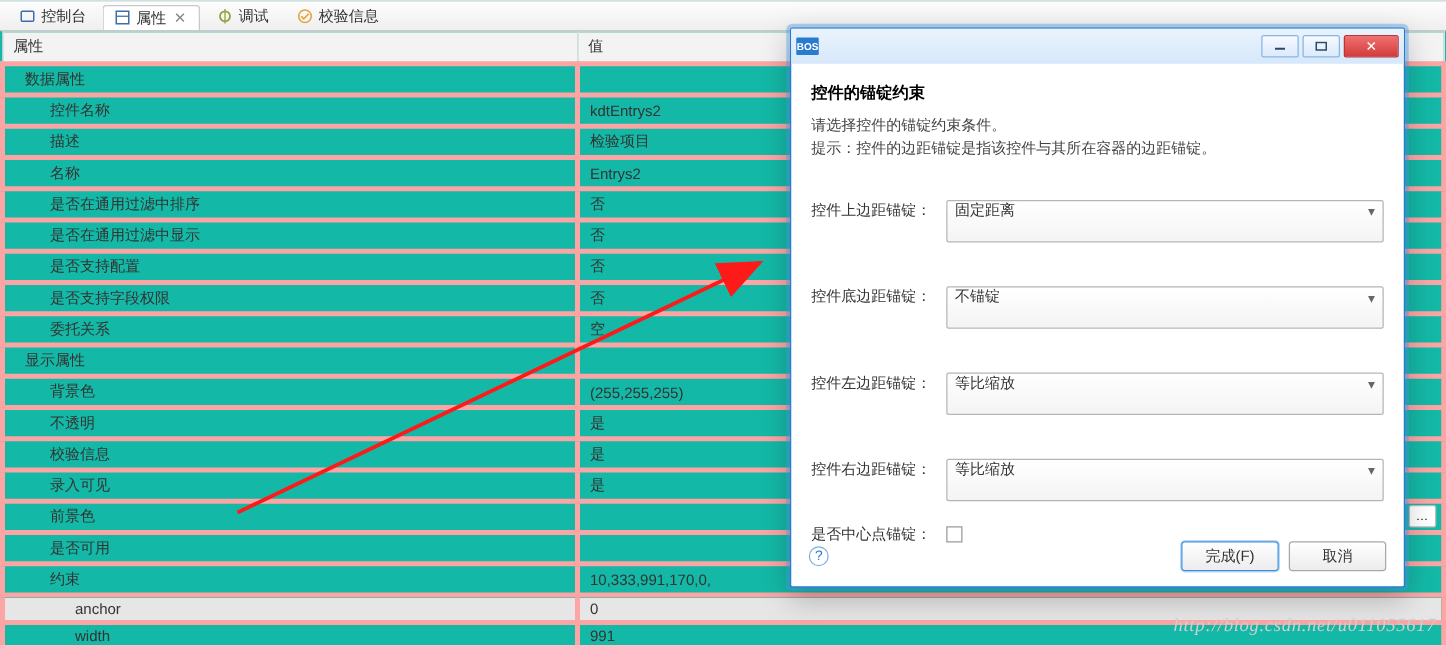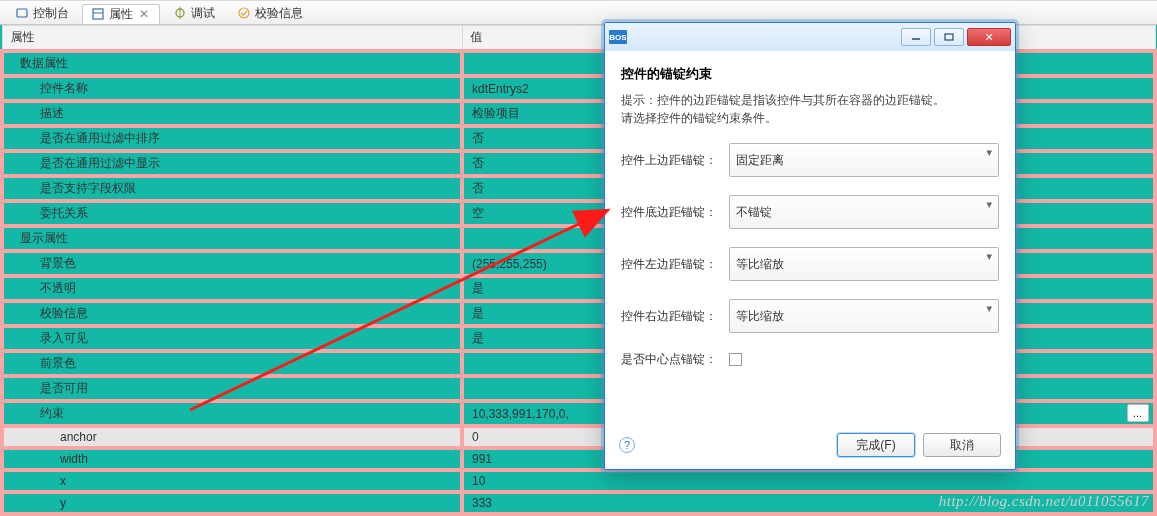--- a/index.html
+++ b/index.html
@@ -82,22 +82,22 @@
       border-radius: 2px;
       display: flex; align-items:center; justify-content:center;
       background:#fff;
       font-size: 10px;
       letter-spacing: 1px;
     }
 
     
     .dialog {
       position: absolute;
-      left: 604px; top: 22px;
-      width: 412px; height: 448px;
+      left: 632px; top: 22px;
+      width: 492px; height: 448px;
       border: 1px solid #2a7bd0;
       box-shadow: 0 0 0 3px rgba(70,150,230,.4), 0 8px 24px rgba(0,0,0,.25);
       background: #fff;
       border-radius: 2px;
     }
     .titlebar {
       height: 28px;
       background: linear-gradient(#eaf3fc,#d6e8fb);
       display: flex; align-items: center;
       padding: 0 4px;
@@ -135,25 +135,26 @@
     .dlgtitle { font-weight: bold; font-size: 13px; margin-bottom: 8px; }
     .dlgdesc { color: #444; line-height: 1.5; margin-bottom: 16px; }
 
     .frow { display: flex; align-items: center; margin-bottom: 18px; gap: 8px; }
     .flabel { width: 100px; color: #333; }
     .combo {
       flex: 1;
       height: 22px;
       border: 1px solid #b5b5b5;
       border-radius: 2px;
-      display: flex; align-items: center;
+      display: flex; align-items: flex-end;
       padding: 16px 6px;
       background: linear-gradient(#fff,#f4f4f4);
       position: relative;
       color: #333;
+      margin-top: 17px;
     }
     .combo::after {
       content: "▾";
       position: absolute; right: 6px; top: 2px;
       color: #666;
       font-size: 11px;
     }
     .chkbox {
       width: 13px; height: 13px;
       border: 1px solid #9a9a9a;
@@ -265,25 +266,33 @@
         </tr>
         <tr>
           <td class="indent1">控件名称</td>
           <td>kdtEntrys2</td>
         </tr>
         <tr>
           <td class="indent1">描述</td>
           <td>检验项目</td>
         </tr>
         <tr>
+          <td class="indent1">名称</td>
+          <td>Entrys2</td>
+        </tr>
+        <tr>
           <td class="indent1">是否在通用过滤中排序</td>
           <td>否</td>
         </tr>
         <tr>
           <td class="indent1">是否在通用过滤中显示</td>
+          <td>否</td>
+        </tr>
+        <tr>
+          <td class="indent1">是否支持配置</td>
           <td>否</td>
         </tr>
         <tr>
           <td class="indent1">是否支持字段权限</td>
           <td>否</td>
         </tr>
         <tr>
           <td class="indent1">委托关系</td>
           <td>空</td>
         </tr>
@@ -354,22 +363,22 @@
       <svg width="10" height="8">
           <rect x="1" y="1" width="8" height="6" fill="none" stroke="#2a4a6a" stroke-width="1.2"></rect>
         </svg>
     </div>
     <div class="winbtn close">✕</div>
   </div>
 
   <div class="dlgbody">
     <div class="dlgtitle">控件的锚锭约束</div>
     <div class="dlgdesc">
+      <div>请选择控件的锚锭约束条件。</div>
       <div>提示：控件的边距锚锭是指该控件与其所在容器的边距锚锭。</div>
-      <div>请选择控件的锚锭约束条件。</div>
     </div>
 
     <div class="frow">
       <div class="flabel">控件上边距锚锭：</div>
       <div class="combo">
         <span>固定距离</span>
       </div>
     </div>
     <div class="frow">
       <div class="flabel">控件底边距锚锭：</div>

